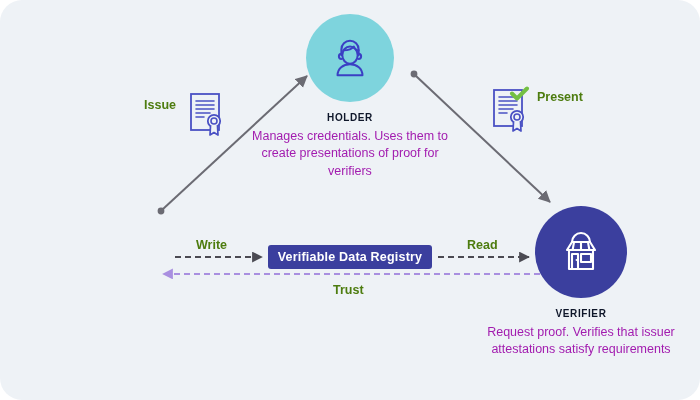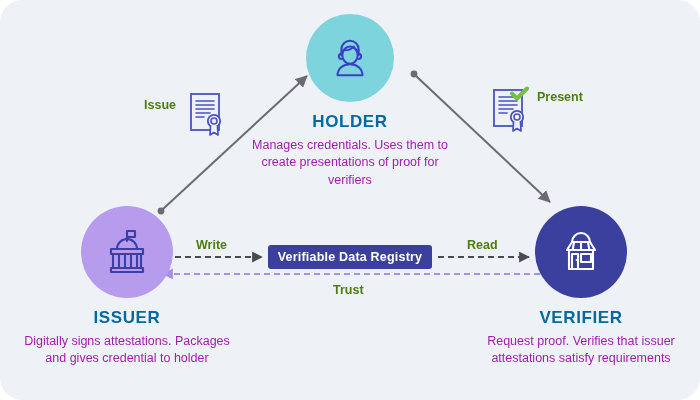--- a/index.html
+++ b/index.html
@@ -7,21 +7,21 @@
   #canvas{
     position:relative;width:700px;height:400px;
     background:#eef2f6;border-radius:22px;overflow:hidden;
   }
   .node{position:absolute;display:flex;flex-direction:column;align-items:center;}
   .circle{border-radius:50%;display:flex;align-items:center;justify-content:center;}
   .c-holder{width:88px;height:88px;background:#7ed4dd;}
   .c-issuer{width:92px;height:92px;background:#b79bec;}
   .c-verifier{width:92px;height:92px;background:#3b3f9e;}
   .node-title{
-    font-size:17px;font-weight:bold;color:#0369a1;letter-spacing:.6px;
+    font-size:10px;font-weight:bold;color:#0f172a;letter-spacing:.6px;
     margin-top:10px;text-align:center;
   }
   .node-desc{
     font-size:12.5px;color:#a21caf;line-height:1.38;text-align:center;
     margin-top:5px;width:210px;
   }
   #holder-node{left:350px;top:14px;transform:translateX(-50%);}
   #issuer-node{left:127px;top:206px;transform:translateX(-50%);}
   #verifier-node{left:581px;top:206px;transform:translateX(-50%);}
   #registry-pill{
@@ -82,37 +82,20 @@
           <path d="M15 19.5c-1.6 0-2.6 1.2-2.6 2.8s1 2.8 2.6 2.8"></path>
           <path d="M33 19.5c1.6 0 2.6 1.2 2.6 2.8s-1 2.8-2.6 2.8"></path>
           <path d="M11 42c0-7 5.8-11.5 13-11.5S37 35 37 42z"></path>
         </g>
       </svg>
     </div>
     <div class="node-title">HOLDER</div>
     <div class="node-desc">Manages credentials. Uses them to create presentations of proof for verifiers</div>
   </div>
 
-  <div class="node" id="issuer-node">
-    <div class="circle c-issuer">
-      <svg width="52" height="52" viewBox="0 0 52 52">
-        <g fill="none" stroke="#3b3fa8" stroke-width="2.1" stroke-linecap="round" stroke-linejoin="round">
-          <path d="M26 8V5h8v6h-8"></path>
-          <path d="M26 8v7"></path>
-          <path d="M16 23a10 10 0 0 1 20 0"></path>
-          <rect x="10" y="23" width="32" height="5"></rect>
-          <rect x="12" y="28" width="28" height="14"></rect>
-          <path d="M18 28v14M24 28v14M30 28v14M36 28v14"></path>
-          <rect x="10" y="42" width="32" height="4"></rect>
-        </g>
-      </svg>
-    </div>
-    <div class="node-title">ISSUER</div>
-    <div class="node-desc">Digitally signs attestations. Packages and gives credential to holder</div>
-  </div>
 
   <div class="node" id="verifier-node">
     <div class="circle c-verifier">
       <svg width="52" height="52" viewBox="0 0 52 52">
         <g fill="none" stroke="#ffffff" stroke-width="2.1" stroke-linecap="round" stroke-linejoin="round">
           <path d="M17 16a9 9 0 0 1 18 0"></path>
           <path d="M12 24l5-8h18l5 8z"></path>
           <path d="M19 16.4 17.6 24M26 16v8M33 16.4 34.4 24"></path>
           <path d="M14 24v19h24V24"></path>
           <rect x="17" y="28" width="6" height="15"></rect>

